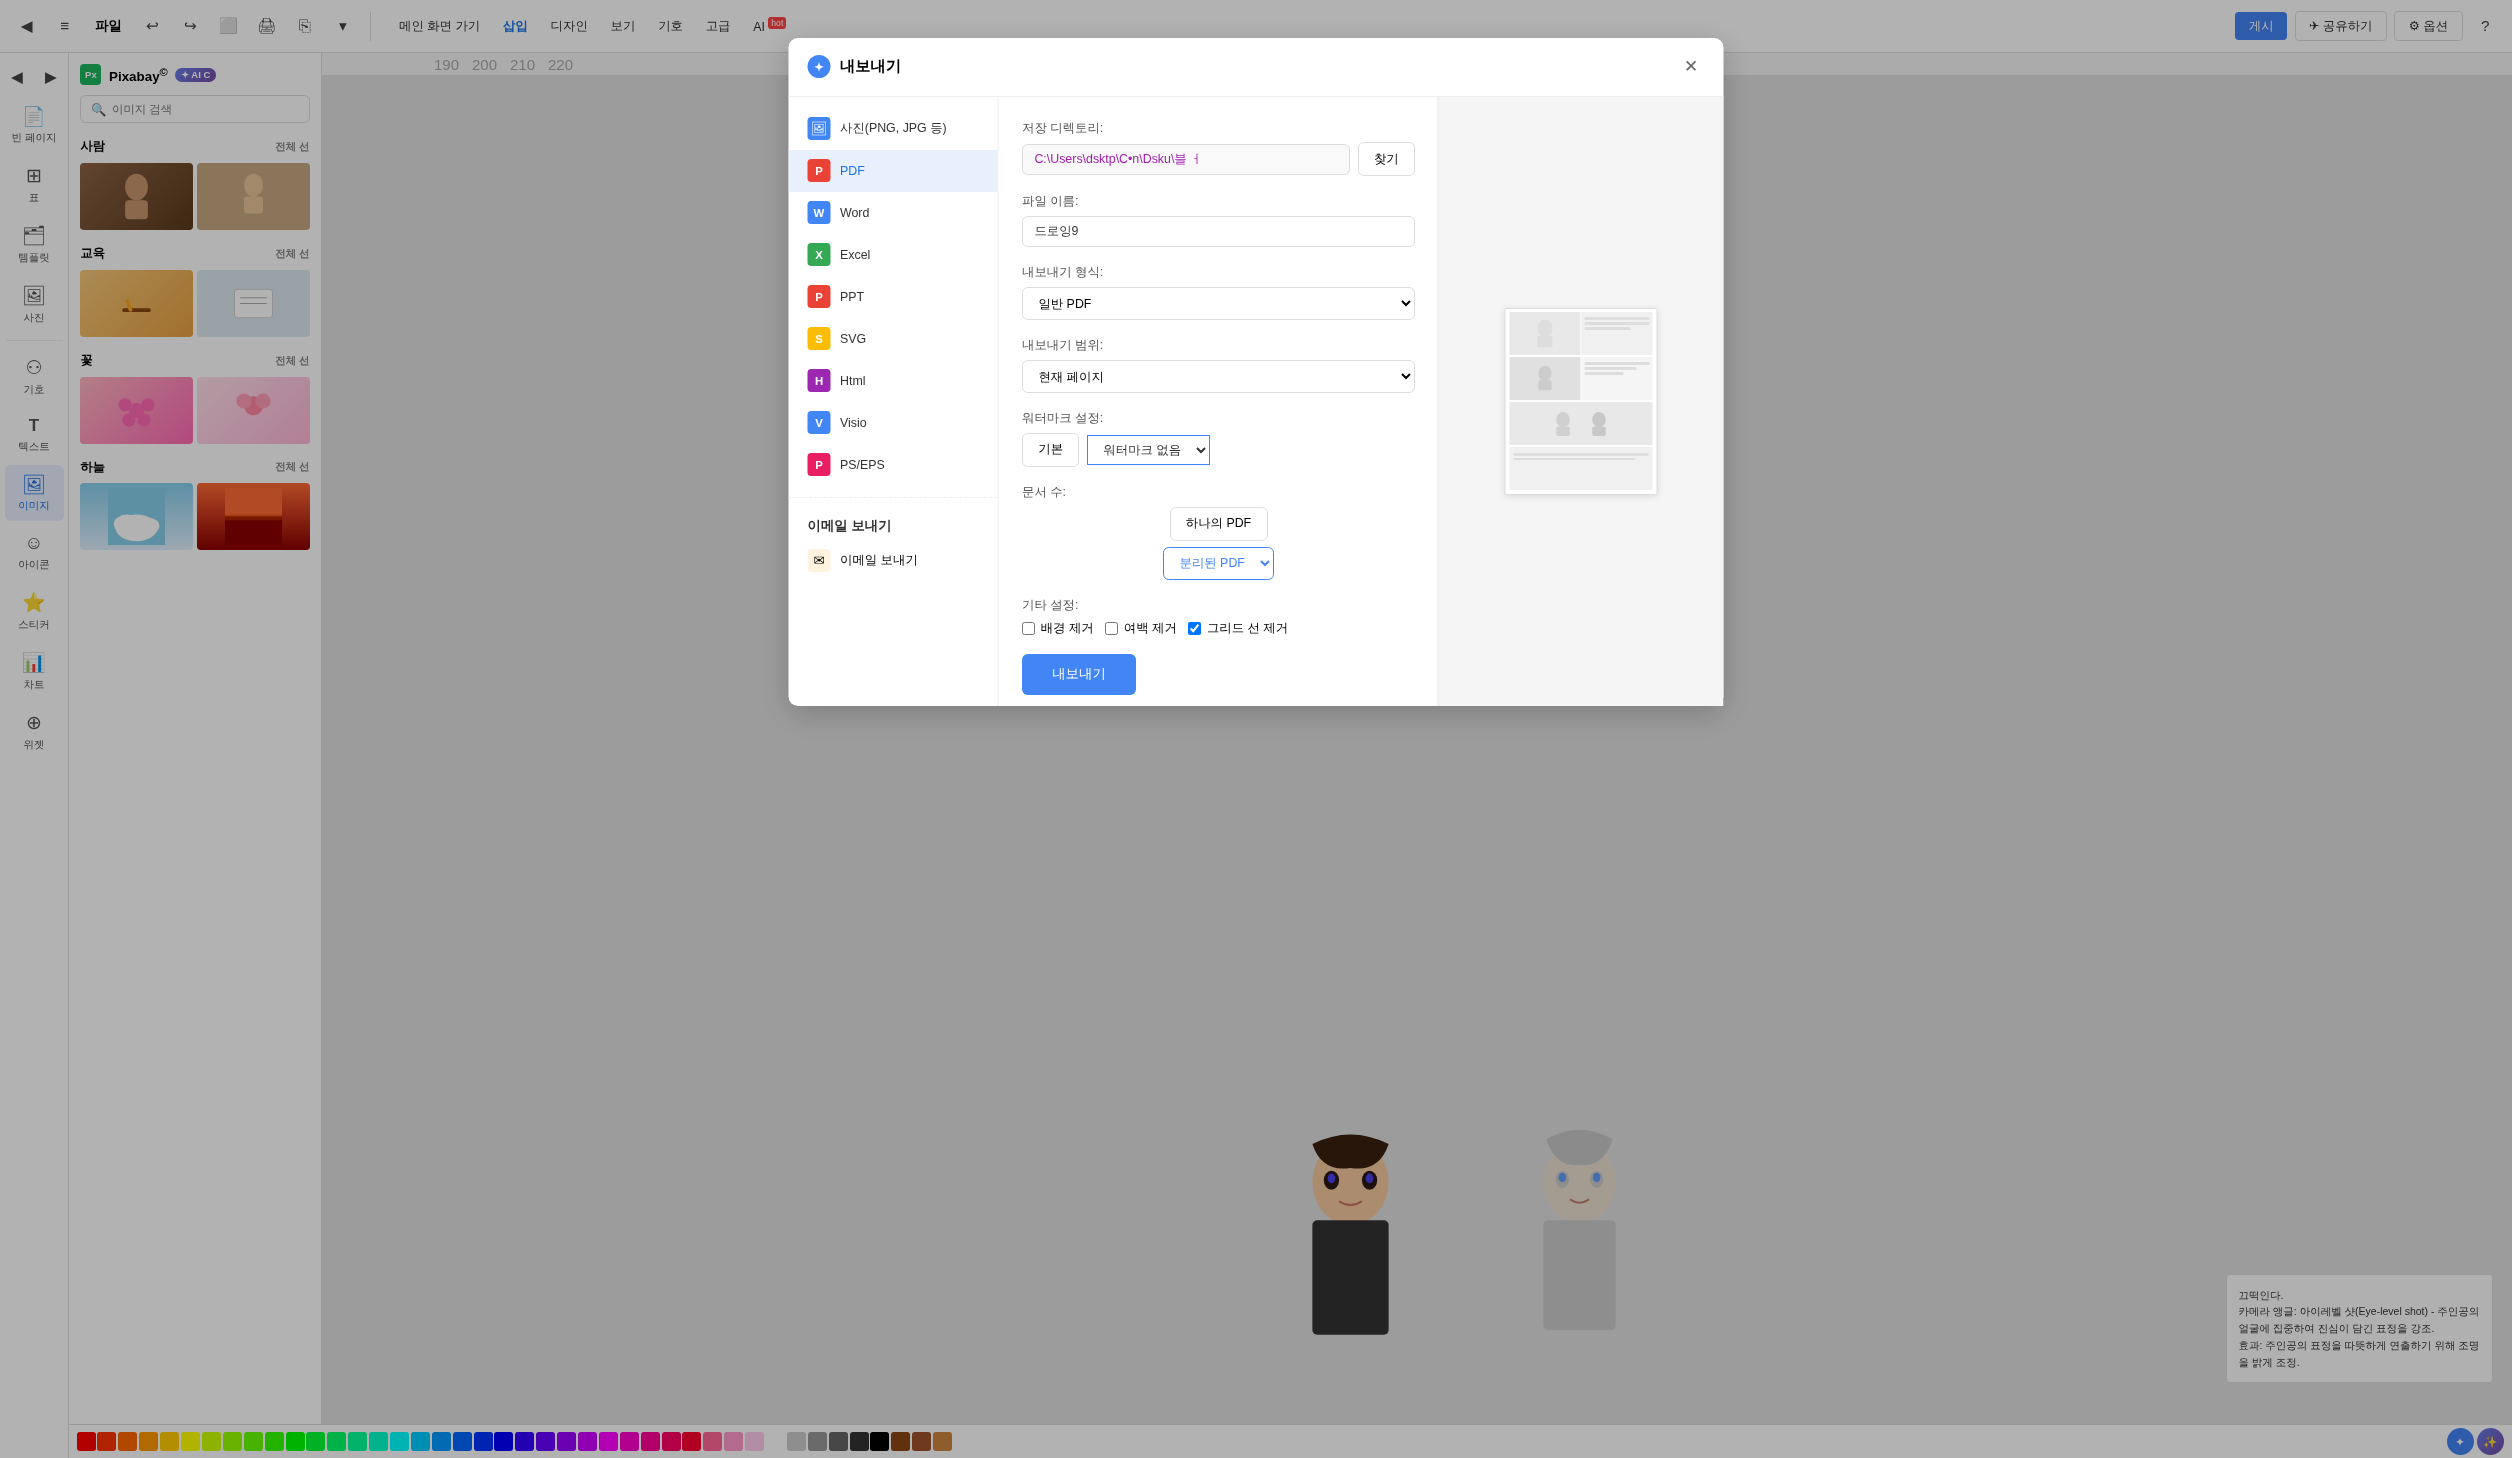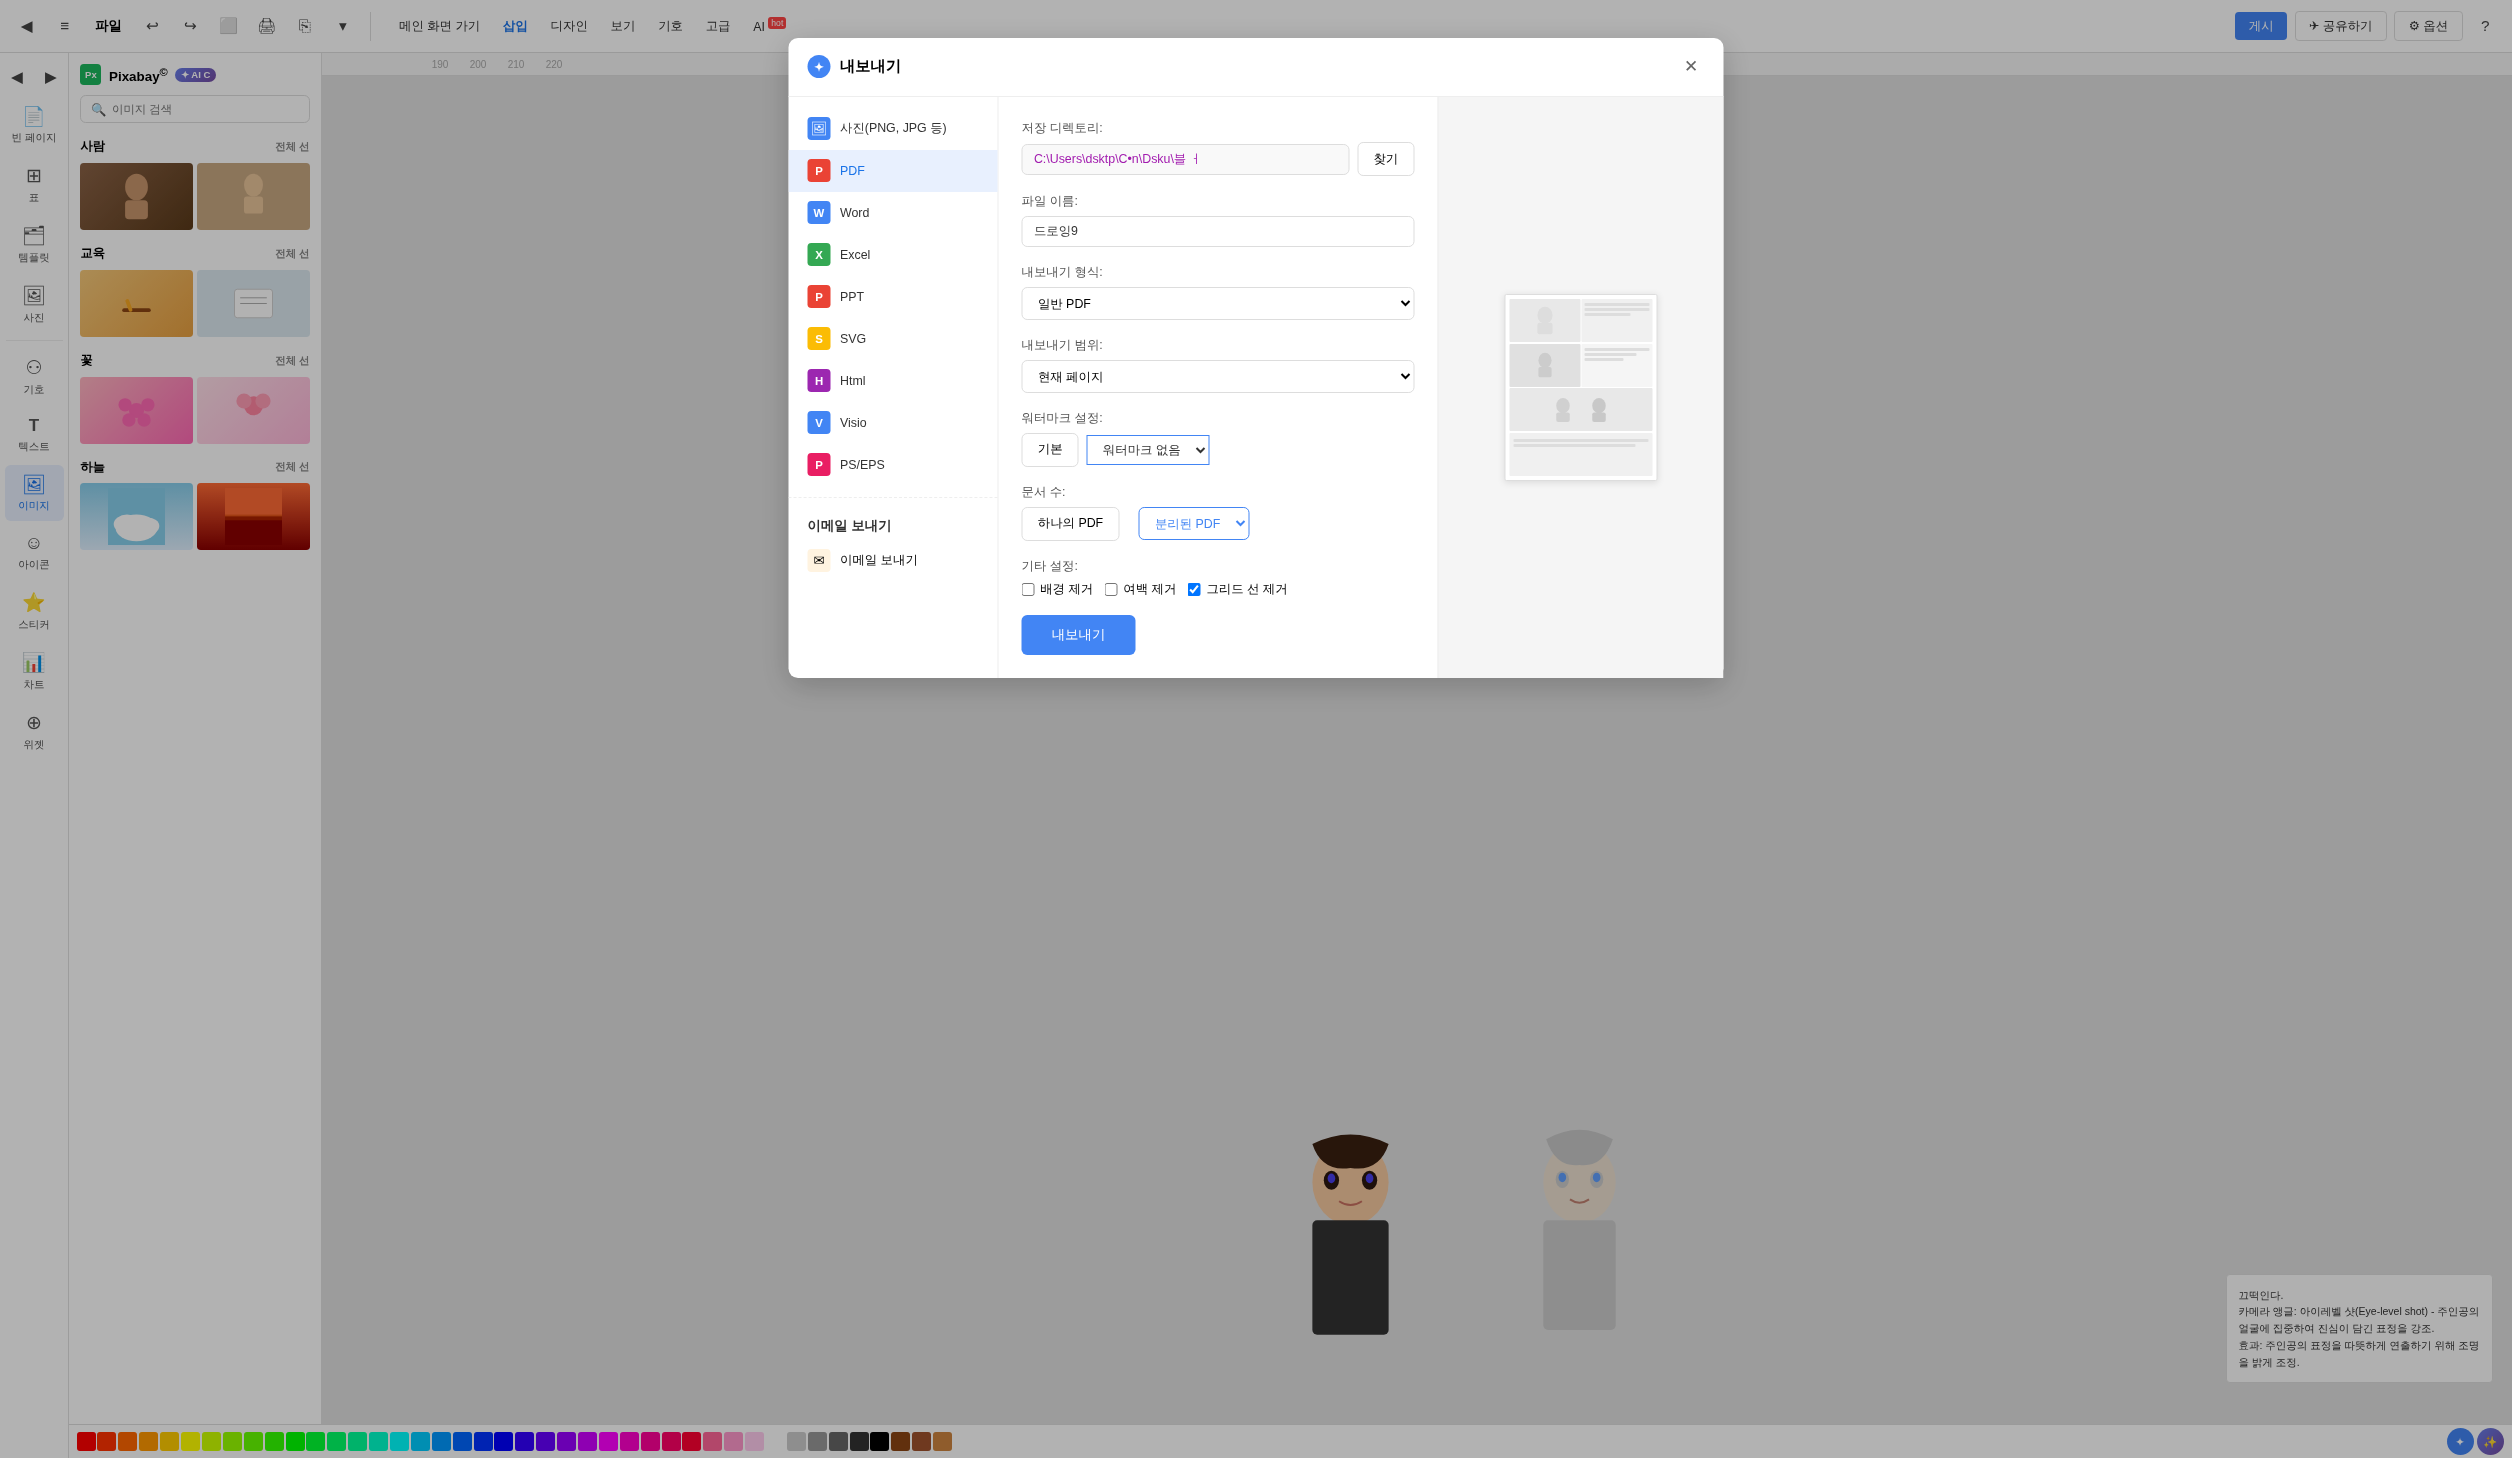--- a/index.html
+++ b/index.html
@@ -226,22 +226,22 @@
       border-bottom: 1px solid #ddd;
       display: flex;
       align-items: center;
       padding-left: 23px;
       font-size: 9.5px;
       color: #999;
       gap: 0;
     }
     .ruler-mark {
       width: 38px;
-      text-align: center;
-      font-size: 10px;
+      text-align: right;
+      font-size: 15px;
       color: #aaa;
     }
     .canvas-content {
       position: relative;
       width: 100%;
       height: calc(100% - 23px);
       background: #e0e0e0;
     }
 
     
@@ -455,21 +455,22 @@
       padding: 5.7px 11.4px;
       font-size: 12.4px;
       background: white;
       cursor: pointer;
       color: #333;
     }
 
     .doc-count-row {
       display: flex;
       align-items: center;
-      gap: 19px;
+      gap: 6px;
+      flex-direction: column;
     }
     .btn-one-pdf {
       padding: 7.6px 15.3px;
       background: white;
       border: 1px solid #ddd;
       border-radius: 5.7px;
       cursor: pointer;
       font-size: 12.4px;
     }
     .btn-split-pdf {

